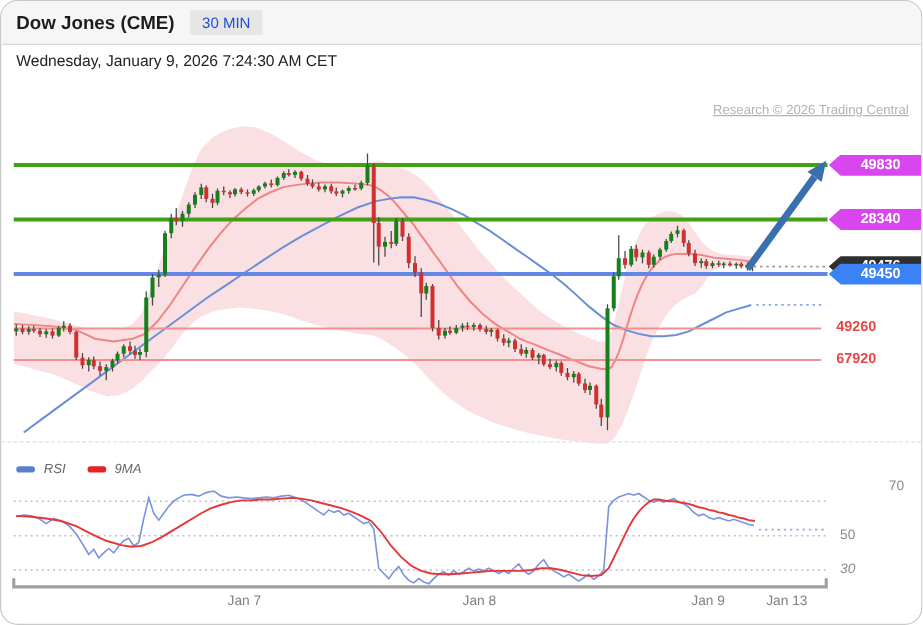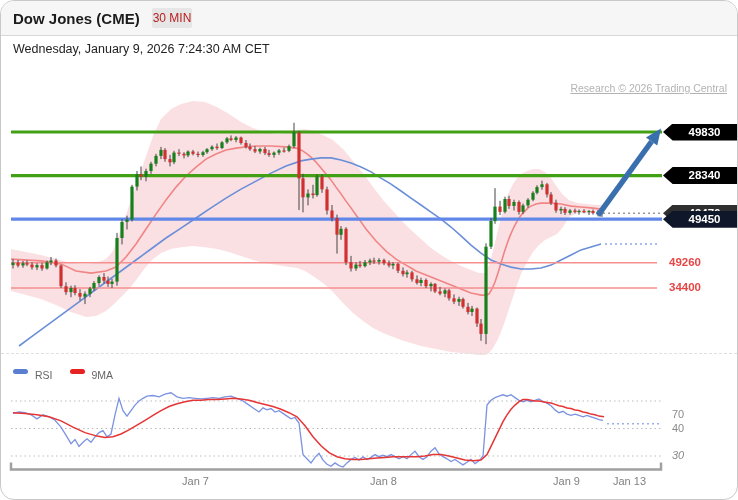--- a/index.html
+++ b/index.html
@@ -1,32 +1,32 @@
 <!DOCTYPE html>
 <html><head>
 <meta charset="utf-8">
 <style>
   html,body{margin:0;padding:0;background:#fff;}
   *{box-sizing:border-box;font-family:"Liberation Sans",sans-serif;}
   .frame{position:relative;width:738px;height:500px;background:#fff;border:1px solid #c9c9c9;border-radius:14px;overflow:hidden;}
   #chart-svg{position:absolute;left:0;top:0;z-index:1;}
   .header{position:absolute;left:0;top:0;width:100%;height:35px;background:#f6f6f6;border-bottom:1px solid #d7d7d7;display:flex;align-items:center;padding:0 12px;z-index:5;}
   .title{font-size:15px;font-weight:bold;color:#1c1c1c;}
-  .badge{margin-left:12px;background:#e6e6e6;color:#b91c1c;font-size:12px;padding:3px 1px;border-radius:2px;}
+  .badge{margin-left:12px;background:#e6e6e6;color:#1d4ed8;font-size:12px;padding:3px 10px;border-radius:2px;}
   .datetime{position:absolute;left:12px;top:41px;font-size:12.5px;color:#222;z-index:5;}
   .legend-main{position:absolute;left:12px;top:80px;display:flex;align-items:center;gap:7px;z-index:5;}
-  .legend-rsi{position:absolute;left:12px;top:368px;display:flex;gap:7px;z-index:5;}
+  .legend-rsi{position:absolute;left:12px;top:368px;display:flex;align-items:center;gap:7px;z-index:5;font-style:italic;}
   .swatch{display:inline-block;width:15px;height:5px;border-radius:2.5px;}
   .sw-pink{background:#f47f7f;} .sw-navy{background:#2d5986;} .sw-blue{background:#5b7fd0;} .sw-red{background:#e62222;}
   .legend-label{font-size:10.5px;color:#666;margin-right:10px;}
   .research{position:absolute;right:10px;top:81px;font-size:10.5px;color:#b3b3b3;z-index:5;text-decoration:underline;}
   .divider{position:absolute;left:0;top:352px;width:100%;border-top:1px dashed #e0e0e0;z-index:2;}
   .tag{position:absolute;left:662px;width:74px;height:17px;line-height:17px;color:#fff;font-size:11.5px;font-weight:bold;text-align:center;padding-left:9px;clip-path:polygon(0 50%,13% 0,100% 0,100% 100%,13% 100%);z-index:4;}
-  .tag-green{background:#000000;}
-  .tag-blue{background:#0f172a;z-index:4;}
+  .tag-green{background:#d946ef;}
+  .tag-blue{background:#3b82f6;z-index:4;}
   .tag-dark{background:#2f2f2f;z-index:3;}
   .red-price{position:absolute;left:668px;font-size:11.5px;font-weight:bold;color:#e84545;z-index:3;}
   .x-tick{position:absolute;width:56px;text-align:right;font-size:11px;color:#808080;top:474px;z-index:3;}
   .rsi-grid-label{position:absolute;left:671px;font-size:11px;color:#8a8a8a;z-index:3;}
 </style>
 </head>
 <body>
 
 <div class="frame">
   <svg id="chart-svg" width="738" height="500" viewBox="0 0 738 500">
@@ -335,22 +335,22 @@
     <span class="swatch sw-red"></span>
     <span class="legend-label">9MA</span>
   </div>
 
   <div id="overlay-labels">
       <div class="tag tag-green" style="top: 122.5px;">49830</div>
       <div class="tag tag-green" style="top: 166.088px;">28340</div>
       <div class="tag tag-dark" style="top: 203.711px;">49476</div>
       <div class="tag tag-blue" style="top: 209.676px;">49450</div>
       <div class="red-price" style="top: 254.764px;">49260</div>
-      <div class="red-price" style="top: 279.999px;">34400</div>
+      <div class="red-price" style="top: 279.999px;">67920</div>
       <div class="x-tick" style="left: 152px;">Jan 7</div>
       <div class="x-tick" style="left: 340px;">Jan 8</div>
       <div class="x-tick" style="left: 523px;">Jan 9</div>
       <div class="x-tick" style="left: 589px;">Jan 13</div>
-      <div class="rsi-grid-label" style="top: 407px;">70</div>
-      <div class="rsi-grid-label" style="top: 420.5px;">40</div>
+      <div class="rsi-grid-label" style="top: 382px; margin-left: 39px;">70</div>
+      <div class="rsi-grid-label" style="top: 420.5px;">50</div>
       <div class="rsi-grid-label" style="top: 448px; font-style: italic;">30</div>
     </div>
 </div>
 
 </body></html>

